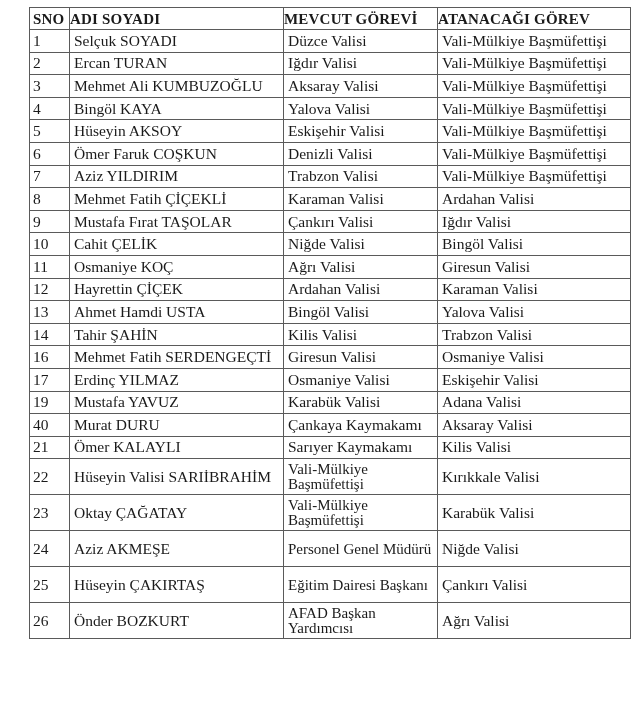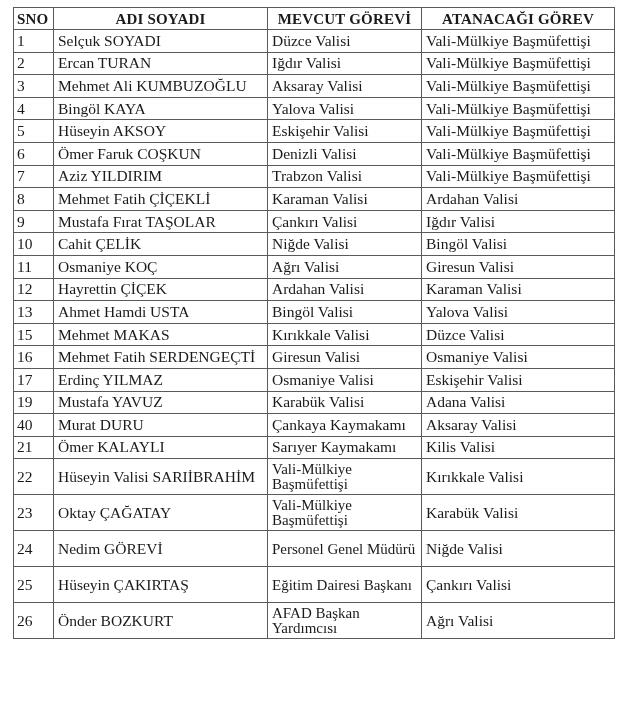--- a/index.html
+++ b/index.html
@@ -18,39 +18,40 @@
     .sheet {
       position: absolute;
       left: 13px;
       top: 7px;
       width: 601px;
     }
     table.grid {
       border-collapse: collapse;
       width: 601px;
       table-layout: fixed;
+      margin-left: 16px;
     }
     table.grid col.c-sno { width: 40px; }
     table.grid col.c-name { width: 214px; }
     table.grid col.c-cur { width: 154px; }
     table.grid col.c-new { width: 193px; }
 
     table.grid th, table.grid td {
       border: 1px solid #5a5a5a;
       padding: 0 0 0 4px;
       vertical-align: middle;
       font-size: 15.5px;
       line-height: 16px;
       white-space: nowrap;
       overflow: hidden;
     }
     table.grid th {
       height: 21px;
       font-weight: bold;
-      text-align: center;
+      text-align: left;
       font-size: 15px;
       letter-spacing: 0.2px;
       padding: 0;
     }
     table.grid th.sno-h {
       text-align: left;
       padding-left: 3px;
     }
     table.grid tr.single td { height: 21.6px; }
     table.grid tr.double td { height: 35px; }
@@ -155,24 +156,24 @@
           <td class="cur">Ardahan Valisi</td>
           <td class="new">Karaman Valisi</td>
         </tr>
         <tr class="single">
           <td class="sno">13</td>
           <td class="name">Ahmet Hamdi USTA</td>
           <td class="cur">Bingöl Valisi</td>
           <td class="new">Yalova Valisi</td>
         </tr>
         <tr class="single">
-          <td class="sno">15</td>
-          <td class="name">Mehmet MAKAS</td>
-          <td class="cur">Kırıkkale Valisi</td>
-          <td class="new">Düzce Valisi</td>
+          <td class="sno">14</td>
+          <td class="name">Tahir ŞAHİN</td>
+          <td class="cur">Kilis Valisi</td>
+          <td class="new">Trabzon Valisi</td>
         </tr>
         <tr class="single">
           <td class="sno">16</td>
           <td class="name">Mehmet Fatih SERDENGEÇTİ</td>
           <td class="cur">Giresun Valisi</td>
           <td class="new">Osmaniye Valisi</td>
         </tr>
         <tr class="single">
           <td class="sno">17</td>
           <td class="name">Erdinç YILMAZ</td>
@@ -204,21 +205,21 @@
           <td class="new">Kırıkkale Valisi</td>
         </tr>
         <tr class="double">
           <td class="sno">23</td>
           <td class="name">Oktay ÇAĞATAY</td>
           <td class="cur">Vali-Mülkiye Başmüfettişi</td>
           <td class="new">Karabük Valisi</td>
         </tr>
         <tr class="double">
           <td class="sno">24</td>
-          <td class="name">Nedim GÖREVİ</td>
+          <td class="name">Aziz AKMEŞE</td>
           <td class="cur">Personel Genel Müdürü</td>
           <td class="new">Niğde Valisi</td>
         </tr>
         <tr class="double">
           <td class="sno">25</td>
           <td class="name">Hüseyin ÇAKIRTAŞ</td>
           <td class="cur">Eğitim Dairesi Başkanı</td>
           <td class="new">Çankırı Valisi</td>
         </tr>
         <tr class="double">

